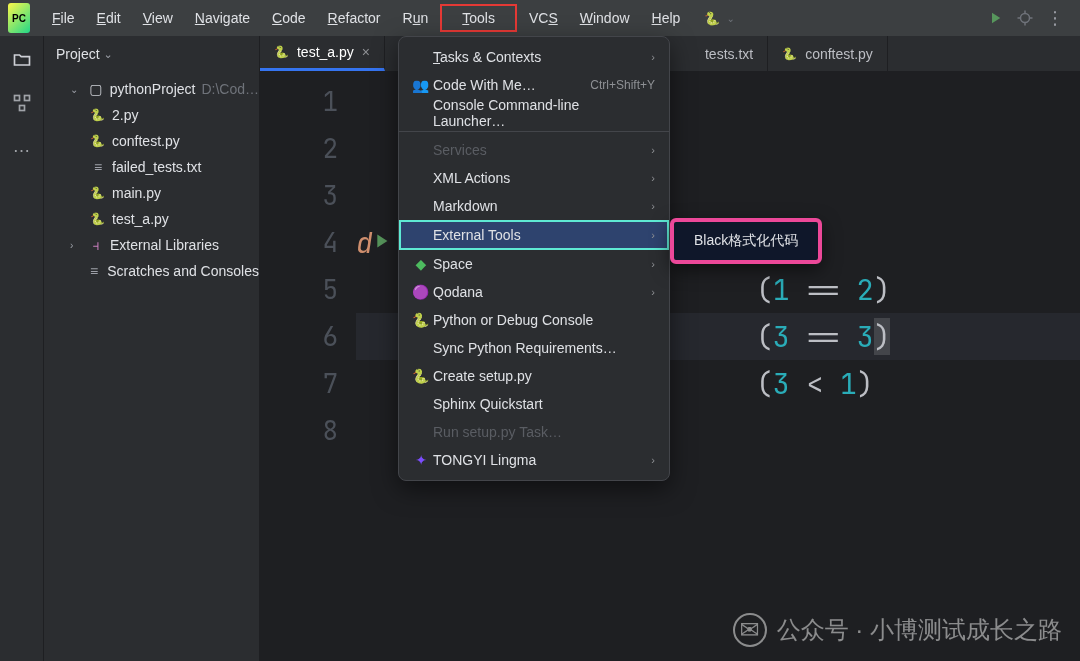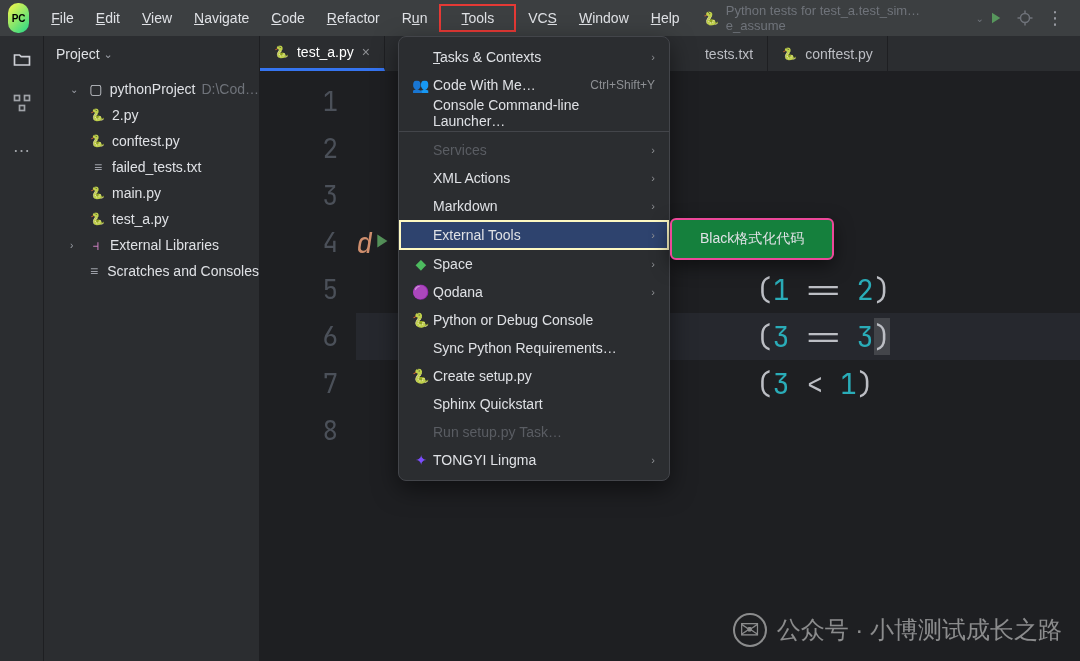--- a/index.html
+++ b/index.html
@@ -16,21 +16,21 @@
   height: 36px;
   background: #3c3f41;
   display: flex;
   align-items: center;
   padding: 0 8px;
   gap: 2px;
 }
 .logo {
   width: 22px; height: 30px;
   background: linear-gradient(135deg, #fcf84a 0%, #21d789 100%);
-  border-radius: 10px;
+  border-radius: 3px;
   margin-right: 10px;
   display: flex; align-items: center; justify-content: center;
   font-size: 10px; font-weight: bold; color: #000;
 }
 .menu-item {
   padding: 6px 10px;
   cursor: pointer;
   color: #dfe1e5;
 }
 .menu-item .ul { text-decoration: underline; }
@@ -160,31 +160,31 @@
   display: flex; align-items: center;
   padding: 0 14px;
   color: #dfe1e5;
   cursor: pointer;
   gap: 4px;
   font-size: 14px;
 }
 .dd-item .dd-arrow { margin-left: auto; color: #8e9094; font-size: 11px; }
 .dd-item .kbd { margin-left: auto; color: #8e9094; font-size: 12px; }
 .dd-item.disabled { color: #5a5d63; }
-.dd-item.selected { background: #2e436e; border: 2px solid #fef9c3; height: 30px; padding: 0 12px; }
+.dd-item.selected { background: #2e436e; border: 2px solid #5eead4; height: 30px; padding: 0 12px; }
 .dd-sep { height: 1px; background: #43454a; margin: 4px 0; }
 .dd-icon { width: 16px; display: inline-flex; justify-content: center; }
 
 .submenu {
   position: absolute;
   left: 670px; top: 218px;
-  background: #15803d;
-  border: 2px solid #ec4899;
+  background: #0f172a;
+  border: 4px solid #ec4899;
   border-radius: 6px;
-  padding: 4px 12px;
+  padding: 4px 4px;
   z-index: 110;
   box-shadow: 0 6px 18px rgba(0,0,0,0.5);
 }
 .submenu .dd-item { padding: 0 16px; height: 30px; }
 
 .watermark {
   position: absolute;
   right: 18px; bottom: 14px;
   display: flex; align-items: center; gap: 10px;
   color: rgba(230,230,230,0.55);
@@ -208,21 +208,20 @@
   <div class="menu-item"><span class="ul">N</span>avigate</div>
   <div class="menu-item"><span class="ul">C</span>ode</div>
   <div class="menu-item"><span class="ul">R</span>efactor</div>
   <div class="menu-item">R<span class="ul">u</span>n</div>
   <div class="menu-item highlighted"><span class="ul">T</span>ools</div>
   <div class="menu-item">VC<span class="ul">S</span></div>
   <div class="menu-item"><span class="ul">W</span>indow</div>
   <div class="menu-item"><span class="ul">H</span>elp</div>
   <div class="run-config">
     <span>🐍</span>
-    <span>Python tests for test_a.test_sim…e_assume</span>
     <span style="font-size:10px">⌄</span>
   </div>
   <div class="run-buttons">
     <span class="run-btn">
       <svg width="18" height="18" viewBox="0 0 24 24">
           <path d="M8 5v14l11-7z" fill="#57965c"></path>
         </svg>
     </span>
     <span class="run-btn">
       <svg width="18" height="18" viewBox="0 0 24 24">

